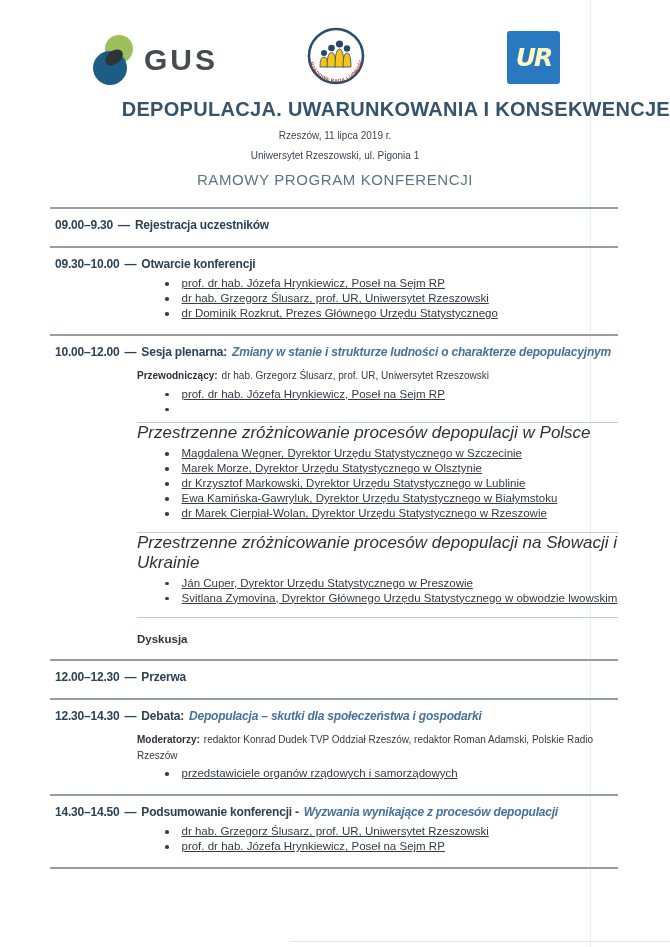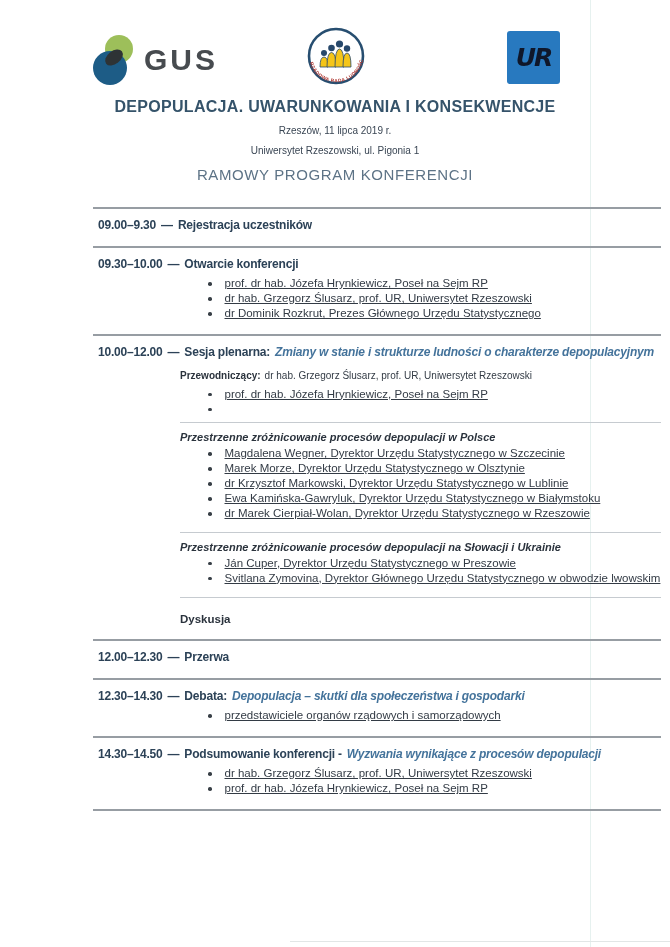--- a/index.html
+++ b/index.html
@@ -17,40 +17,40 @@
   .scan-vline{position:absolute;left:590px;top:0;width:1px;height:947px;background:#e6f1ef;}
   .scan-bottom{position:absolute;left:290px;bottom:5px;width:380px;height:1px;background:#e2e6e6;}
 
   
   .logos{position:absolute;left:0;top:28px;width:670px;height:62px;}
   .gus{position:absolute;left:84px;top:4px;display:flex;align-items:center;}
   .gus-text{font-weight:bold;font-size:30px;letter-spacing:3px;color:#474b4f;margin-left:4px;}
   .rrl{position:absolute;left:301px;top:-6px;}
   .ur{position:absolute;left:507px;top:3px;width:53px;height:53px;background:var(--ur-blue);
       border-radius:3px;display:flex;align-items:center;justify-content:center;}
-  .ur-text{color:#0f172a;font-weight:bold;font-style:italic;font-size:25px;letter-spacing:-2px;
+  .ur-text{color:#fef9c3;font-weight:bold;font-style:italic;font-size:25px;letter-spacing:-2px;
       font-family:"DejaVu Sans", sans-serif;}
 
   .titleblock{position:absolute;left:0;top:98px;width:670px;text-align:center;}
-  .conf-title{margin:0;font-size:16px;font-weight:bold;color:var(--title);letter-spacing:.3px;}
+  .conf-title{margin:0;font-size:20px;font-weight:bold;color:var(--title);letter-spacing:.3px;text-align:right;}
   .meta{margin:9px 0 0;font-size:10px;color:#3a4654;}
   .program-heading{margin:10px 0 0;font-size:15px;font-weight:normal;color:var(--heading-gray);letter-spacing:.6px;}
 
   
-  .schedule{position:absolute;left:50px;top:207px;width:568px;margin-left:43px;}
+  .schedule{position:absolute;left:50px;top:207px;width:568px;}
   .section{border-top:2px solid var(--rule);padding:8px 0 12px 5px;}
   .end-rule{border-top:2px solid var(--rule);height:0;}
   .sec-head{font-size:12px;font-weight:bold;color:var(--time);white-space:nowrap;letter-spacing:-0.2px;line-height:17px;}
   .dash{margin:0 5px;}
   .subtitle{margin-left:5px;font-style:italic;color:var(--subtitle);}
   .sub{margin-left:82px;}
   .lead{margin:7px 0 2px;font-size:10px;color:var(--body);line-height:15.5px;max-width:525px;}
   .lead-label{margin-right:4px;color:var(--dark);}
-  .subhead{margin:11px 0 2px;padding-top:8px;border-top:1px solid var(--rule-light);
-           font-size:11px;font-weight:bold;font-style:italic;color:var(--dark);}
+  .subhead{margin:11px 0 2px;border-top:1px solid var(--rule-light);
+           font-size:17px;font-weight:normal;font-style:italic;color:var(--dark);}
   .plainbold{margin:12px 0 2px;padding-top:15px;border-top:1px solid var(--rule-light);
            font-size:11.5px;font-weight:bold;color:var(--dark);}
   .subhead:not(.ruled),.plainbold:not(.ruled){border-top:none;padding-top:0;}
   .bullets{margin:4px 0 0;text-decoration:underline;}
   .bullet{display:flex;margin:1.5px 0;font-size:11.5px;line-height:13.5px;white-space:nowrap;}
   .dot{flex:0 0 auto;width:3.5px;height:3.5px;border-radius:50%;background:#383f46;margin:5px 13px 0 28px;}
 </style>
 </head>
 <body>
 
@@ -171,20 +171,21 @@
         </div>
         <p class="plainbold ruled">Dyskusja</p>
       </div>
     </section>
     <section class="section">
       <div class="sec-head"><span class="time">12.00–12.30</span><span class="dash">—</span><span class="sec-title">Przerwa</span></div>
     </section>
     <section class="section">
       <div class="sec-head"><span class="time">12.30–14.30</span><span class="dash">—</span><span class="sec-title">Debata:</span><span class="subtitle">Depopulacja – skutki dla społeczeństwa i gospodarki</span></div>
       <div class="sub">
+        <p class="lead"><b class="lead-label">Moderatorzy:</b><span class="lead-text">redaktor Konrad Dudek TVP Oddział Rzeszów, redaktor Roman Adamski, Polskie Radio Rzeszów</span></p>
         <div class="bullets">
           <div class="bullet">
             <span class="dot"></span>
             <span class="btext">przedstawiciele organów rządowych i samorządowych</span>
           </div>
         </div>
       </div>
     </section>
     <section class="section">
       <div class="sec-head"><span class="time">14.30–14.50</span><span class="dash">—</span><span class="sec-title">Podsumowanie konferencji -</span><span class="subtitle">Wyzwania wynikające z procesów depopulacji</span></div>

